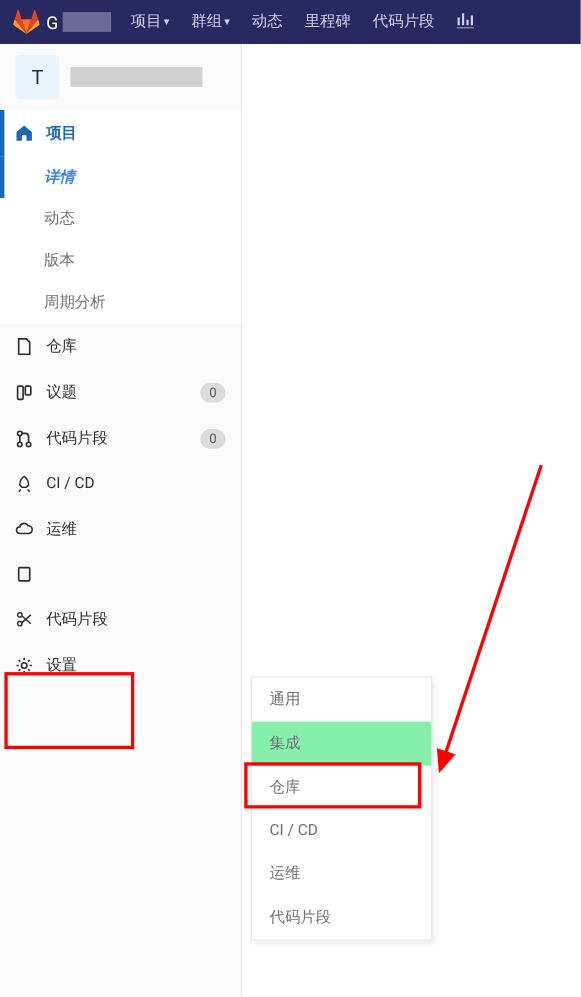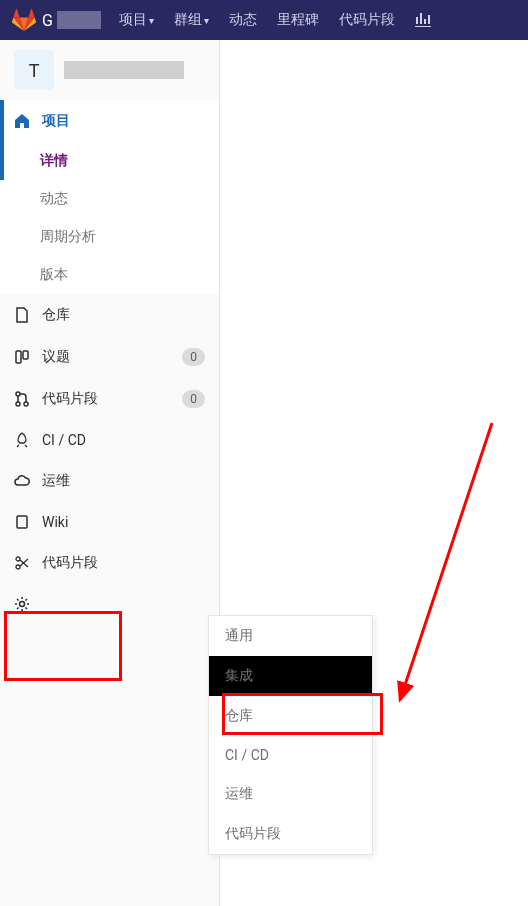--- a/index.html
+++ b/index.html
@@ -120,50 +120,51 @@
       text-align: center;
     }
 
     .sub-items { list-style: none; background: #fff; }
     .sub-item {
       padding: 10px 14px 10px 40px;
       color: #707070;
       cursor: pointer;
     }
     .sub-item.active {
-      color: #701a75;
+      color: #3b82f6;
       font-weight: 600;
       position: relative;
+      font-style: italic;
     }
     .sub-item.active::before {
       content: "";
       position: absolute;
       left: 0; top: 0; bottom: 0;
       width: 4px;
       background: #1b69b6;
     }
 
     
     .flyout {
       position: absolute;
-      left: 208px;
+      left: 228px;
       top: 615px;
       width: 165px;
       background: #fff;
       border: 1px solid #e5e5e5;
       box-shadow: 2px 2px 6px rgba(0,0,0,0.08);
       z-index: 20;
     }
     .flyout-item {
       padding: 11px 16px;
       color: #707070;
       cursor: pointer;
       font-size: 14px;
     }
-    .flyout-item.highlight { background: #000000; }
+    .flyout-item.highlight { background: #86efac; }
 
     
     .anno-box {
       position: absolute;
       border: 3px solid #ff0000;
       pointer-events: none;
       z-index: 30;
     }
     .anno-settings { left: 4px; top: 611px; width: 118px; height: 70px; }
     .anno-flyout-jicheng { left: 222px; top: 693px; width: 161px; height: 42px; }
@@ -237,22 +238,22 @@
         <span class="icon">
           <svg viewBox="0 0 16 16">
               <path d="M8 1L1 7v8h5v-5h4v5h5V7z"></path>
             </svg>
         </span>
         <span class="label">项目</span>
       </div>
       <ul class="sub-items">
         <li class="sub-item active"><span>详情</span></li>
         <li class="sub-item"><span>动态</span></li>
+        <li class="sub-item"><span>版本</span></li>
         <li class="sub-item"><span>周期分析</span></li>
-        <li class="sub-item"><span>版本</span></li>
       </ul>
     </li>
 
     <li>
       <div class="side-group-title">
         <span class="icon">
           <svg viewBox="0 0 16 16">
               <path d="M3 1h7l3 3v11H3z" fill="none" stroke="currentColor" stroke-width="1.5"></path>
             </svg>
         </span>
@@ -310,21 +311,20 @@
       </div>
     </li>
 
     <li>
       <div class="side-group-title">
         <span class="icon">
           <svg viewBox="0 0 16 16">
               <rect x="3" y="2" width="10" height="12" rx="1" fill="none" stroke="currentColor" stroke-width="1.5"></rect>
             </svg>
         </span>
-        <span class="label">Wiki</span>
       </div>
     </li>
 
     <li>
       <div class="side-group-title">
         <span class="icon">
           <svg viewBox="0 0 16 16">
               <circle cx="4" cy="4" r="2" fill="none" stroke="currentColor" stroke-width="1.3"></circle>
               <circle cx="4" cy="12" r="2" fill="none" stroke="currentColor" stroke-width="1.3"></circle>
               <path d="M6 5l8 7M6 11l8-7" stroke="currentColor" stroke-width="1.3"></path>
@@ -335,20 +335,21 @@
     </li>
 
     <li>
       <div class="side-group-title">
         <span class="icon">
           <svg viewBox="0 0 16 16">
               <circle cx="8" cy="8" r="2.5" fill="none" stroke="currentColor" stroke-width="1.5"></circle>
               <path d="M8 1v2M8 13v2M1 8h2M13 8h2M3 3l1.5 1.5M11.5 11.5L13 13M13 3l-1.5 1.5M4.5 11.5L3 13" stroke="currentColor" stroke-width="1.5"></path>
             </svg>
         </span>
+        <span class="label">设置</span>
       </div>
     </li>
 
   </ul>
 </div>
 
 <div class="flyout">
   <div class="flyout-item"><span>通用</span></div>
   <div class="flyout-item highlight"><span>集成</span></div>
   <div class="flyout-item"><span>仓库</span></div>

